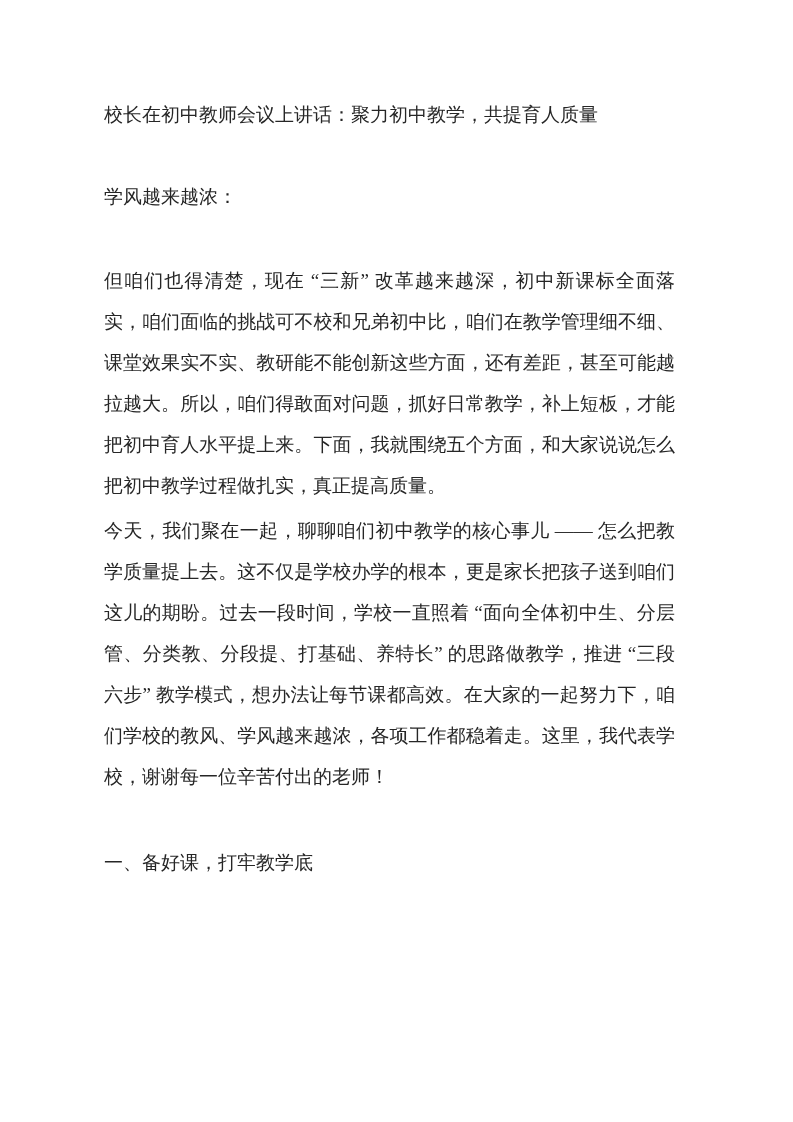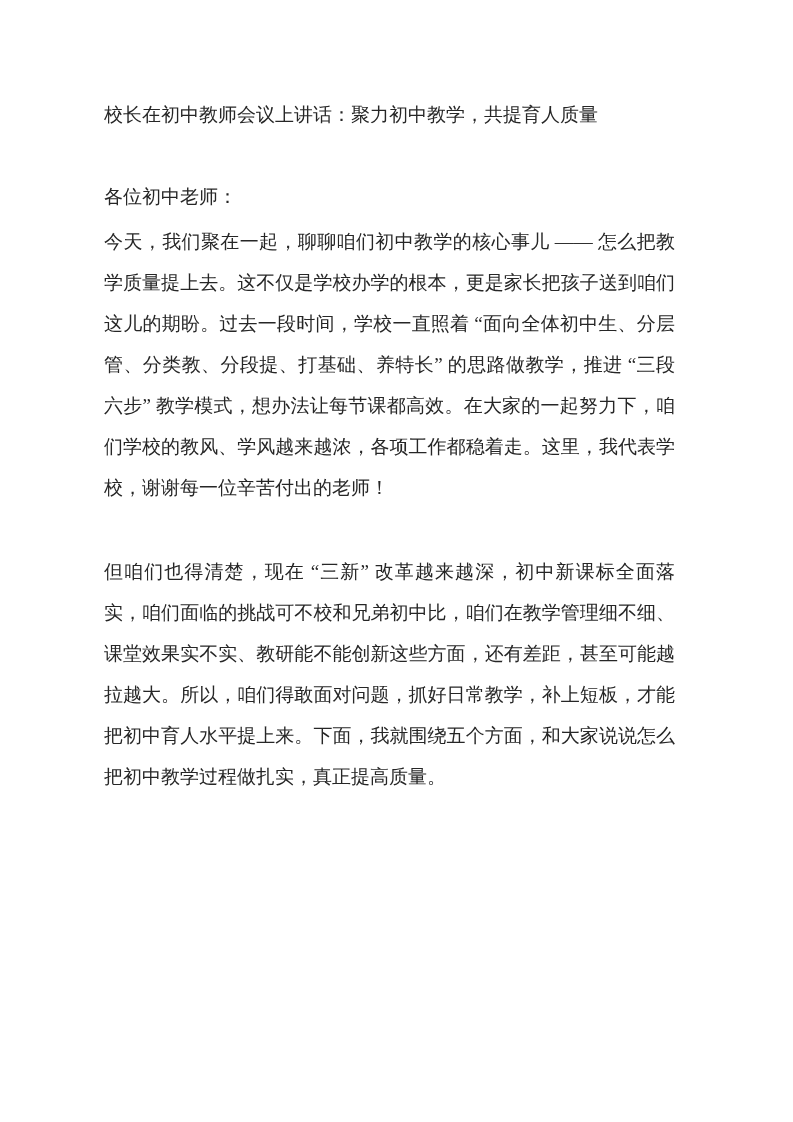--- a/index.html
+++ b/index.html
@@ -35,20 +35,21 @@
   .para.p2 { margin-top: 43px; }
   .section-heading { margin-top: 45px; }
   .para.p3 { margin-top: 1px; }
 </style>
 </head>
 <body>
 
 <div class="page">
   <div class="doc-title">校长在初中教师会议上讲话：聚力初中教学，共提育人质量</div>
 
-  <div class="greeting">各位初中老师：</div>
+  <div class="greeting">学风越来越浓：</div>
+
+  <div class="para p2">但咱们也得清楚，现在 “三新” 改革越来越深，初中新课标全面落实，咱们面临的挑战可不校和兄弟初中比，咱们在教学管理细不细、课堂效果实不实、教研能不能创新这些方面，还有差距，甚至可能越拉越大。所以，咱们得敢面对问题，抓好日常教学，补上短板，才能把初中育人水平提上来。下面，我就围绕五个方面，和大家说说怎么把初中教学过程做扎实，真正提高质量。</div>
 
   <div class="para p1">今天，我们聚在一起，聊聊咱们初中教学的核心事儿 —— 怎么把教学质量提上去。这不仅是学校办学的根本，更是家长把孩子送到咱们这儿的期盼。过去一段时间，学校一直照着 “面向全体初中生、分层管、分类教、分段提、打基础、养特长” 的思路做教学，推进 “三段六步” 教学模式，想办法让每节课都高效。在大家的一起努力下，咱们学校的教风、学风越来越浓，各项工作都稳着走。这里，我代表学校，谢谢每一位辛苦付出的老师！</div>
 
-  <div class="para p2">但咱们也得清楚，现在 “三新” 改革越来越深，初中新课标全面落实，咱们面临的挑战可不校和兄弟初中比，咱们在教学管理细不细、课堂效果实不实、教研能不能创新这些方面，还有差距，甚至可能越拉越大。所以，咱们得敢面对问题，抓好日常教学，补上短板，才能把初中育人水平提上来。下面，我就围绕五个方面，和大家说说怎么把初中教学过程做扎实，真正提高质量。</div>
-
+  <div class="section-heading">一、备好课，打牢教学底</div>
 
 </div>
 
 </body></html>

